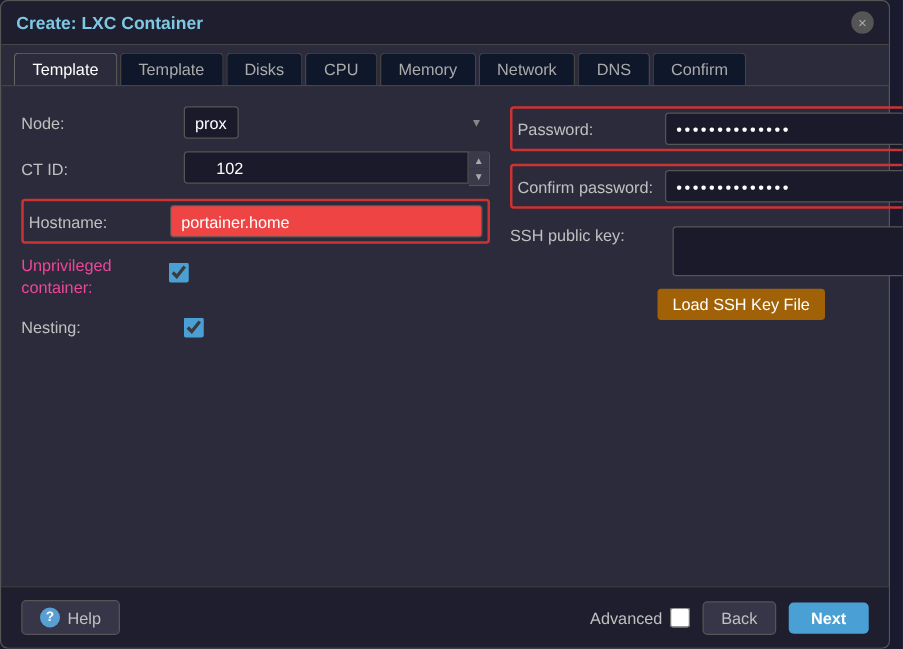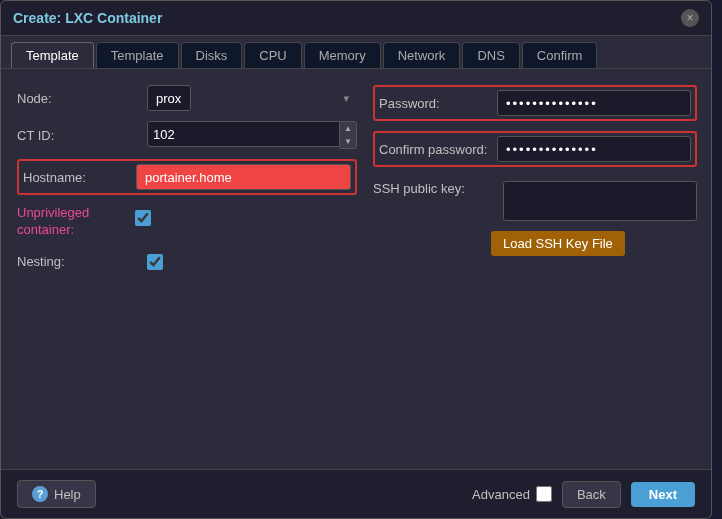--- a/index.html
+++ b/index.html
@@ -101,21 +101,21 @@
     .input-with-spinner {
       display: flex;
       flex: 1;
     }
     .input-with-spinner input {
       flex: 1;
       background: #1a1a2a;
       border: 1px solid #555;
       border-radius: 3px 0 0 3px;
       color: #fff;
-      padding: 4px 5px;
+      padding: 4px 25px;
       font-size: 13px;
       height: 26px;
     }
     .spinner-btns {
       display: flex;
       flex-direction: column;
       border: 1px solid #555;
       border-left: none;
       border-radius: 0 3px 3px 0;
     }

